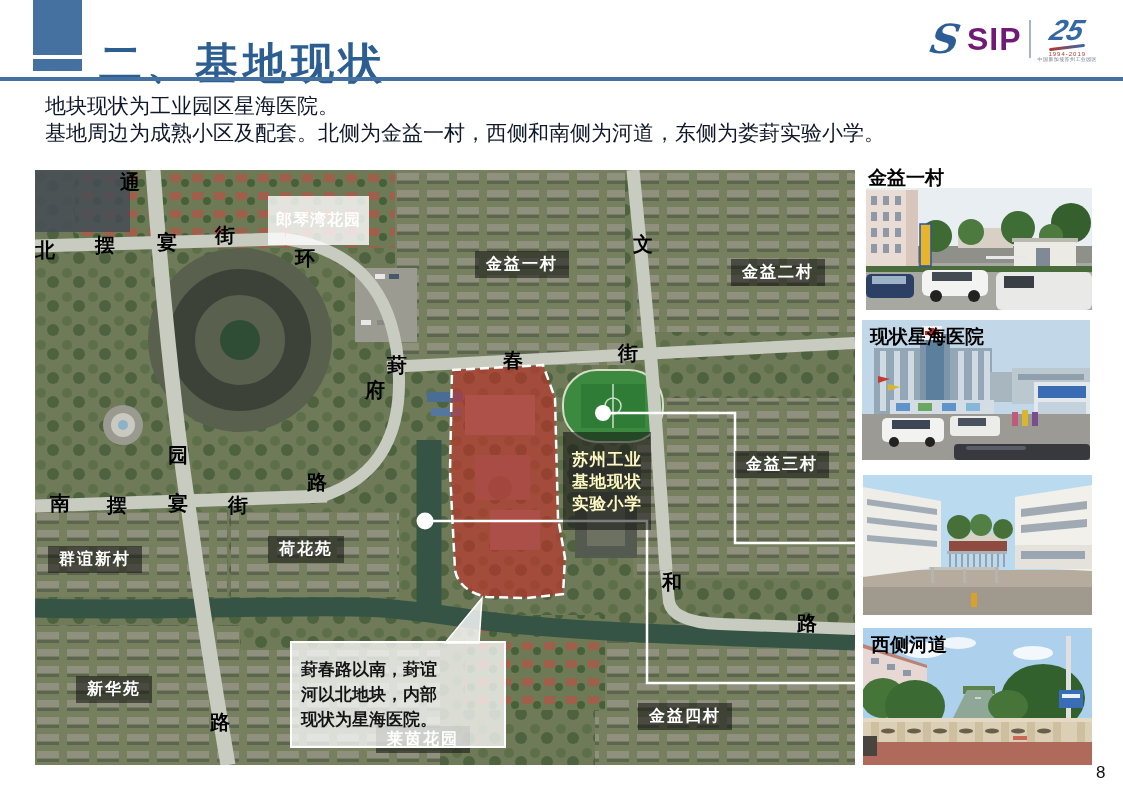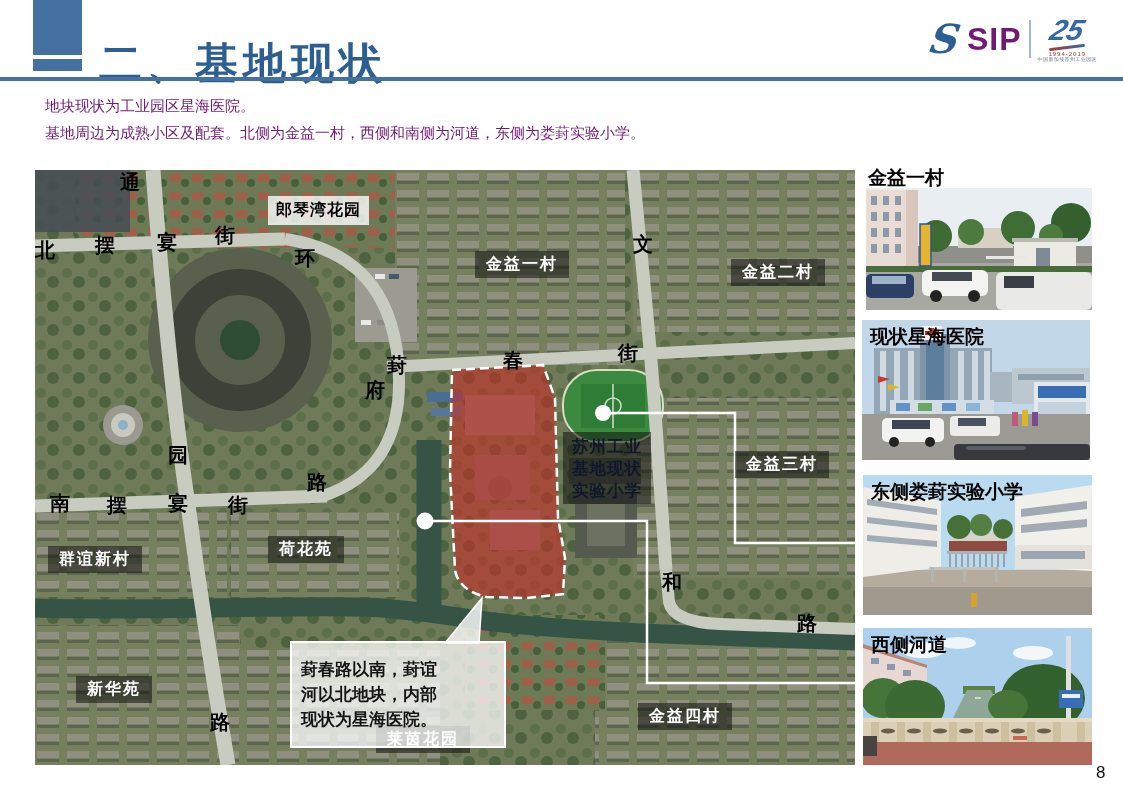--- a/index.html
+++ b/index.html
@@ -15,30 +15,30 @@
   .sip-s{font-family:"DejaVu Serif",serif;font-style:italic;font-weight:bold;font-size:40px;color:#2c5e95;transform:skewX(-10deg);line-height:.9;}
   .sip-text{font-size:32px;font-weight:bold;color:#701a75;letter-spacing:1px;}
   .logo-sep{width:2px;height:38px;background:#a6b6ca;}
   .logo-25{display:flex;flex-direction:column;align-items:center;line-height:1;}
   .n25{font-style:italic;font-weight:bold;font-size:29px;color:#3568a5;transform:skewX(-16deg);}
   .swoosh{width:36px;height:3px;background:linear-gradient(90deg,#b03a2e,#3568a5);border-radius:2px;transform:rotate(-7deg);margin-top:1px;}
   .years{font-size:6px;color:#b03a2e;margin-top:2px;letter-spacing:1px;}
   .org{font-size:5px;color:#6b7a8d;letter-spacing:.4px;}
 
   
-  .intro{position:absolute;left:45px;top:92px;font-size:15px;color:#701a75;line-height:27px;}
+  .intro{position:absolute;left:45px;top:92px;font-size:21px;color:#0f172a;line-height:27px;}
   .intro p{margin:0;}
 
   
   .map{position:absolute;left:35px;top:170px;width:820px;height:595px;overflow:hidden;background:#6f7a58;}
   .map .base{position:absolute;left:0;top:0;}
   .maplabel{position:absolute;font-weight:bold;font-size:16px;white-space:nowrap;z-index:4;}
   .maplabel.dark{background:rgba(16,16,16,.55);color:#fff;padding:3px 11px;letter-spacing:2px;}
-  .maplabel.light{background:rgba(255,255,255,.8);color:#000000;padding:4px 8px;letter-spacing:1px;}
-  .school-label{position:absolute;left:528px;top:262px;background:rgba(16,16,16,.55);color:#0f172a;font-weight:bold;font-size:16.5px;line-height:22px;padding:3px 9px;letter-spacing:1px;z-index:4;}
+  .maplabel.light{background:rgba(255,255,255,.8);color:#ffffff;padding:14px 8px;letter-spacing:1px;}
+  .school-label{position:absolute;left:528px;top:262px;background:rgba(16,16,16,.55);color:#fef9c3;font-weight:bold;font-size:16.5px;line-height:22px;padding:16px 9px;letter-spacing:1px;z-index:4;}
   .school-label span{display:block;}
   .rc{position:absolute;transform:translate(-50%,-50%);font-weight:bold;font-size:20px;color:#000;z-index:3;white-space:nowrap;}
   .callout{position:absolute;left:255px;top:471px;width:194px;background:rgba(255,255,255,.75);border:2px solid #fff;padding:14px 9px;font-size:17px;font-weight:600;line-height:25px;color:#141414;z-index:5;}
   .callout span{display:block;white-space:nowrap;}
 
   
   .photos{position:absolute;left:862px;top:165px;width:231px;height:605px;}
   .pcard{position:absolute;}
   .plabel{font-weight:bold;font-size:19px;color:#000;white-space:nowrap;}
   .plabel.above{position:absolute;left:6px;top:0;}
@@ -297,21 +297,20 @@
           <rect x="150" y="92" width="6" height="14" fill="#c05a78"></rect>
           <rect x="160" y="90" width="6" height="16" fill="#d9b62c"></rect>
           <rect x="170" y="92" width="6" height="14" fill="#7a4e8e"></rect>
           <rect x="92" y="124" width="136" height="16" rx="4" fill="#37393f"></rect>
           <rect x="104" y="126" width="60" height="4" rx="2" fill="#5a5d66"></rect>
         </svg>
       </div>
     </div>
 
     <div class="pcard" style="left:1px;top:310px;width:229px;height:140px;">
-      <div class="plabel over">东侧娄葑实验小学</div>
       <div class="pimg" style="left:0;top:0;width:229px;height:140px;">
         <svg viewBox="0 0 229 140" preserveAspectRatio="none">
           <rect width="229" height="140" fill="#badaf0"></rect>
           <rect x="0" y="95" width="229" height="45" fill="#b5ac9e"></rect>
           <rect x="0" y="112" width="229" height="28" fill="#a09a8e"></rect>
           <polygon points="0,12 78,26 78,92 0,102" fill="#eeede8"></polygon>
           <polygon points="4,24 74,34 74,40 4,30" fill="#93a0ad" opacity=".85"></polygon>
           <polygon points="4,42 74,50 74,56 4,48" fill="#93a0ad" opacity=".85"></polygon>
           <polygon points="4,60 74,66 74,72 4,66" fill="#93a0ad" opacity=".85"></polygon>
           <polygon points="152,22 229,10 229,96 152,92" fill="#f1f0ea"></polygon>

